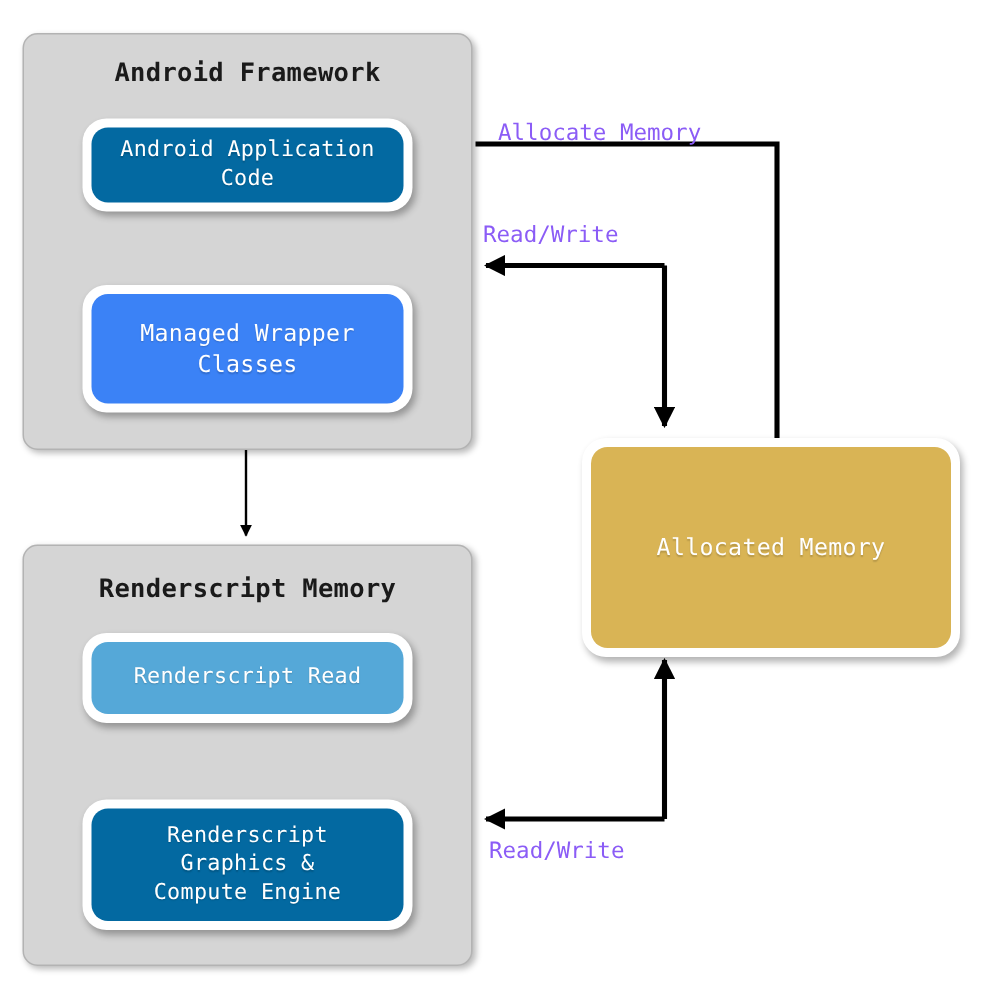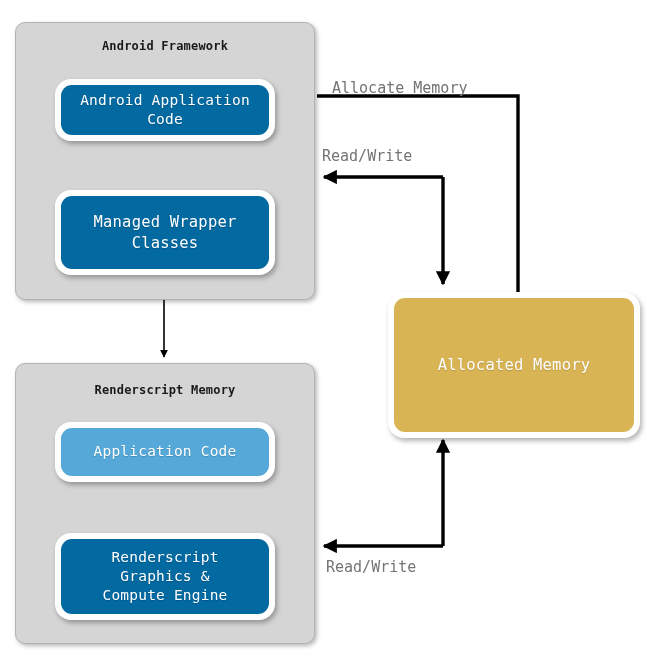--- a/index.html
+++ b/index.html
@@ -28,21 +28,21 @@
     box-shadow: 2px 2px 4px rgba(0,0,0,0.28);
     box-sizing: border-box;
   }
   .group-title {
     position: absolute;
     left: 0;
     width: 100%;
     text-align: center;
     font-family: "DejaVu Sans Mono", monospace;
     font-weight: bold;
-    font-size: 12px;
+    font-size: 17px;
     letter-spacing: 0.2px;
     color: #1a1a1a;
     white-space: pre;
   }
 
   
   .node {
     position: absolute;
     background: #ffffff;
     border-radius: 16px;
@@ -71,21 +71,21 @@
   }
   .node-label.big {
     font-size: 15.5px;
   }
 
   
   .edge-label {
     position: absolute;
     font-family: "DejaVu Sans Mono", monospace;
     font-size: 15px;
-    color: #737373;
+    color: #8b5cf6;
     white-space: pre;
     letter-spacing: 0px;
   }
 
   
   #edges {
     position: absolute;
     left: 0;
     top: 0;
     width: 657px;
@@ -146,33 +146,33 @@
   </div>
 
   <div class="node" style="left:55px; top:79px; width:220px; height:62px;">
     <div class="node-inner" style="background:#0369a1;">
       <span class="node-label">Android Application
 Code</span>
     </div>
   </div>
 
   <div class="node" style="left:55px; top:190px; width:220px; height:85px;">
-    <div class="node-inner" style="background:#0369a1;">
+    <div class="node-inner" style="background:#3b82f6;">
       <span class="node-label big">Managed Wrapper
 Classes</span>
     </div>
   </div>
 
   <div class="group" style="left:15px; top:363px; width:300px; height:281px;">
     <div class="group-title" style="top:19px;">Renderscript Memory</div>
   </div>
 
   <div class="node" style="left:55px; top:422px; width:220px; height:60px;">
     <div class="node-inner" style="background:#55a8d8;">
-      <span class="node-label">Application Code</span>
+      <span class="node-label">Renderscript Read</span>
     </div>
   </div>
 
   <div class="node" style="left:55px; top:533px; width:220px; height:87px;">
     <div class="node-inner" style="background:#0369a1;">
       <span class="node-label">Renderscript
 Graphics &amp;
 Compute Engine</span>
     </div>
   </div>

